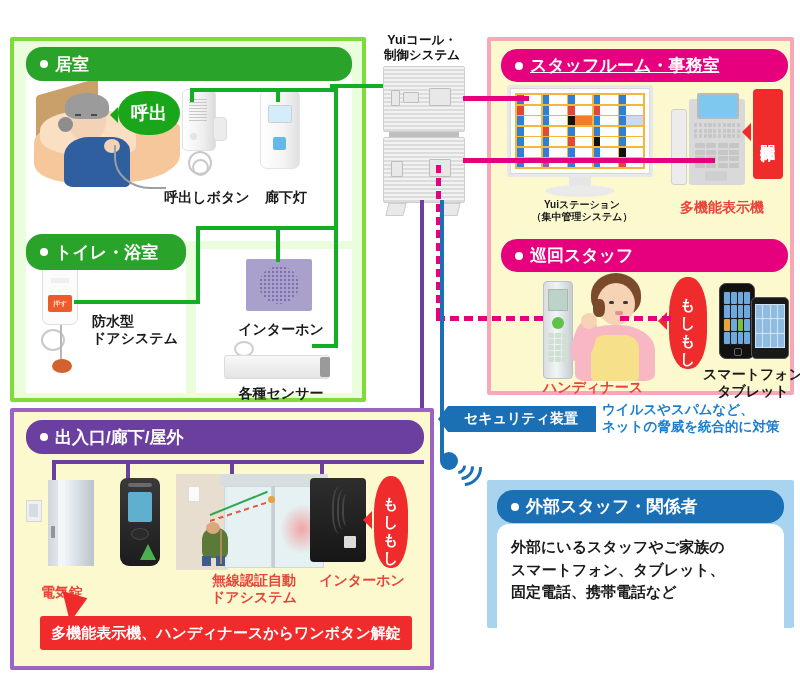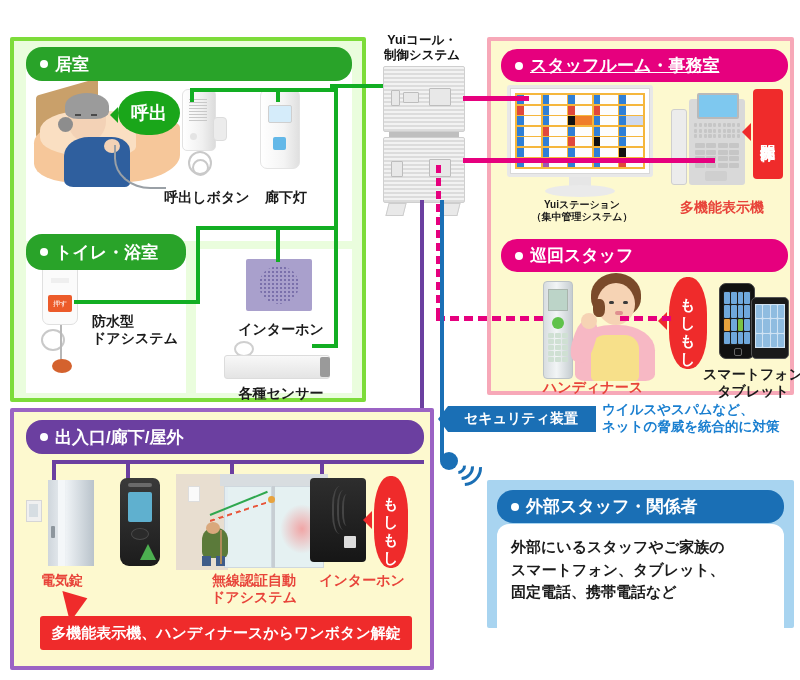--- a/index.html
+++ b/index.html
@@ -693,21 +693,21 @@
       <div class="itc-sl" style="left:22px; top:8px; width:20px; height:48px;"></div>
       <div class="itc-sl" style="left:27px; top:12px; width:16px; height:40px;"></div>
       <div class="itc-sl" style="left:32px; top:16px; width:12px; height:32px;"></div>
       <div class="itc-cam" style="left:34px; top:58px; width:12px; height:12px;"></div>
     </div>
 
     <div class="bub bub-red arrow-l" style="left:360px; top:64px; width:34px; height:92px;">
       <span class="vtxt">もしもし</span>
     </div>
 
-    <div class="lbl lbl-red" style="left:8px; top:160px; width:80px;text-align:center;">電気錠</div>
+    <div class="lbl lbl-red" style="left:8px; top:172px; width:80px;text-align:center;">電気錠</div>
     <div class="lbl lbl-red" style="left:176px; top:160px; width:128px;">無線認証自動
 ドアシステム</div>
     <div class="lbl lbl-red" style="left:300px; top:160px; width:96px;">インターホン</div>
 
     <div style="position:absolute; left:44px; top:182px; width:0; height:0;
                 border-left:10px solid transparent; border-right:16px solid transparent;
                 border-bottom:28px solid #ef2b2b; transform:rotate(196deg);"></div>
 
     <div class="callout-red" style="left:26px; top:204px; width:372px; height:34px; font-size:15px;">多機能表示機、ハンディナースからワンボタン解錠</div>
   </div>

